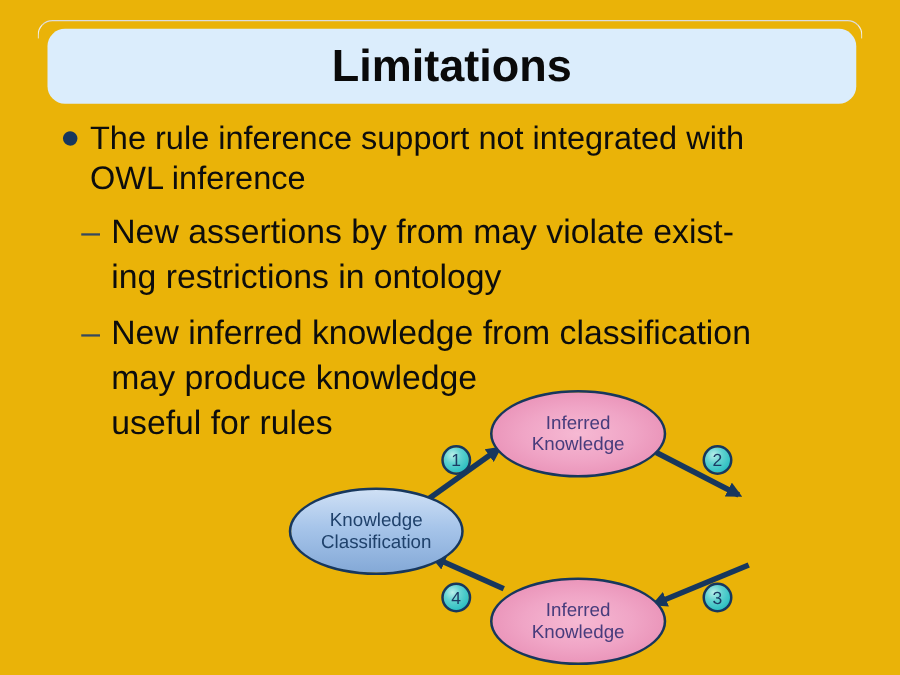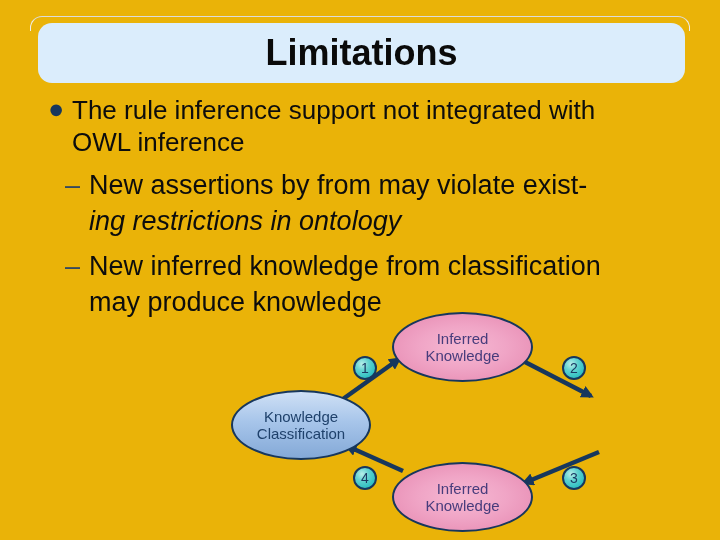--- a/index.html
+++ b/index.html
@@ -23,21 +23,21 @@
   }
   .title{
     margin:0;font-size:36px;font-weight:bold;color:#0a0a0a;letter-spacing:0px;
   }
   .txtline{
     position:absolute;white-space:nowrap;color:#0d0d0d;
   }
   .main-line{left:72px;font-size:26px;line-height:32px;height:32px;}
   .sub-line{left:89px;font-size:27px;line-height:36px;height:36px;}
   .m0{top:94px;} .m1{top:126px;}
-  .s10{top:167px;} .s11{top:203px;font-style:italic;}
+  .s10{top:167px;} .s11{top:203px;}
   .s20{top:248px;} .s21{top:284px;} .s22{top:320px;}
   .marker{position:absolute;white-space:nowrap;}
   .dot{left:48px;top:93px;font-size:27px;line-height:32px;color:#17375d;}
   .dash{font-size:27px;line-height:36px;color:#36495e;left:65px;}
   .dash1{top:167px;} .dash2{top:248px;}
 
   
   .arrow-layer{position:absolute;left:0;top:0;width:720px;height:540px;z-index:1;}
   .node{
     position:absolute;z-index:2;box-sizing:border-box;
@@ -80,20 +80,21 @@
   <div class="txtline main-line m0">The rule inference support not integrated with</div>
   <div class="txtline main-line m1">OWL inference</div>
 
   <span class="marker dash dash1">–</span>
   <div class="txtline sub-line s10">New assertions by from may violate exist-</div>
   <div class="txtline sub-line s11">ing restrictions in ontology</div>
 
   <span class="marker dash dash2">–</span>
   <div class="txtline sub-line s20">New inferred knowledge from classification</div>
   <div class="txtline sub-line s21">may produce knowledge</div>
+  <div class="txtline sub-line s22">useful for rules</div>
 
   <svg class="arrow-layer" viewBox="0 0 720 540" xmlns="http://www.w3.org/2000/svg">
     <defs>
       <marker id="ah" viewBox="0 0 10 10" refX="7.5" refY="5" markerWidth="2.8" markerHeight="2.8" orient="auto" markerUnits="strokeWidth">
         <path d="M0,0 L10,5 L0,10 z" fill="#17375d"></path>
       </marker>
     </defs>
     <g stroke="#17375d" stroke-width="4.5" fill="none">
       <line x1="343" y1="399" x2="399" y2="359" marker-end="url(#ah)"></line>
       <line x1="525" y1="362" x2="591" y2="396" marker-end="url(#ah)"></line>

